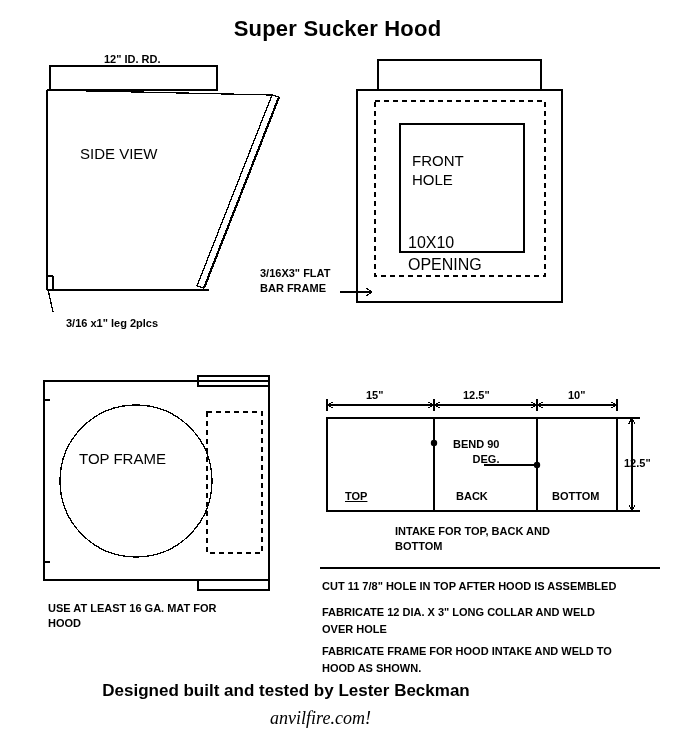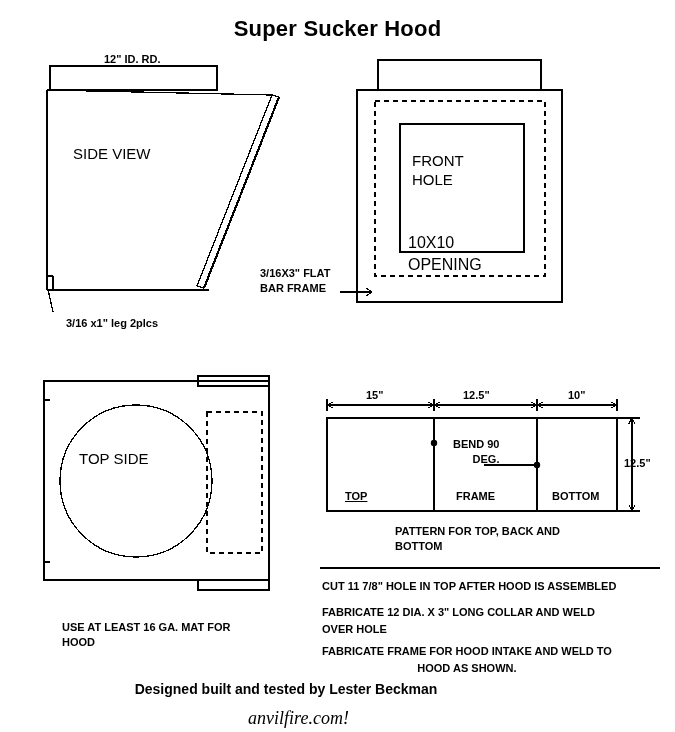--- a/index.html
+++ b/index.html
@@ -27,31 +27,32 @@
     text-align: center;
     font-size: 22px;
     font-weight: bold;
     letter-spacing: 0.2px;
   }
   .credit {
     position: absolute;
     left: 0; top: 681px;
     width: 572px;
     text-align: center;
-    font-size: 14px;
+    font-size: 17px;
     font-weight: bold;
   }
   .brand {
     position: absolute;
     left: 0; top: 708px;
     width: 597px;
     text-align: center;
     font-size: 18px;
     font-family: "Liberation Serif", serif;
     font-style: italic;
+    padding-left: 22px;
   }
   .lbl {
     position: absolute;
     font-size: 11px;
     font-weight: bold;
     white-space: pre-line;
     line-height: 1.35;
   }
   .lbl-big {
     position: absolute;
@@ -157,48 +158,48 @@
     <path d="M320 568 L660 568"></path>
   </g>
 
   <circle cx="434" cy="443" r="3.2" fill="#000000" stroke="none"></circle>
   <circle cx="537" cy="465" r="3.2" fill="#000000" stroke="none"></circle>
 </svg>
 
 <div class="title">Super Sucker Hood</div>
 
 <div class="lbl" style="left:104px; top:52px;">12" ID. RD.</div>
-<div class="lbl-big" style="left:73px; top:145px;">SIDE VIEW</div>
+<div class="lbl-big" style="left:80px; top:145px;">SIDE VIEW</div>
 <div class="lbl" style="left:66px; top:316px;">3/16 x1" leg 2plcs</div>
 
 <div class="lbl-big" style="left:412px; top:152px;">FRONT
 HOLE</div>
 <div class="lbl-med" style="left:408px; top:232px;">10X10
 OPENING</div>
 <div class="lbl" style="left:260px; top:266px;">3/16X3" FLAT
 BAR  FRAME</div>
 
-<div class="lbl-big" style="left:79px; top:450px;">TOP SIDE</div>
-<div class="lbl" style="left:62px; top:601px;margin-top:19px;">USE AT LEAST 16 GA. MAT FOR
+<div class="lbl-big" style="left:79px; top:450px;">TOP FRAME</div>
+<div class="lbl" style="left:48px; top:601px;">USE AT LEAST 16 GA. MAT FOR
 HOOD</div>
 
 <div class="lbl" style="left:366px; top:388px;">15"</div>
 <div class="lbl" style="left:463px; top:388px;">12.5"</div>
 <div class="lbl" style="left:568px; top:388px;">10"</div>
 <div class="lbl" style="left:624px; top:456px;">12.5"</div>
 
 <div class="lbl" style="left:453px; top:437px;text-align:right;">BEND 90
 DEG.</div>
 <div class="lbl" style="left:345px; top:489px;text-decoration:underline;">TOP</div>
-<div class="lbl" style="left:456px; top:489px;">FRAME</div>
+<div class="lbl" style="left:456px; top:489px;">BACK</div>
 <div class="lbl" style="left:552px; top:489px;">BOTTOM</div>
 
-<div class="lbl" style="left:395px; top:524px;">PATTERN FOR TOP, BACK AND
+<div class="lbl" style="left:395px; top:524px;">INTAKE FOR TOP, BACK AND
 BOTTOM</div>
 
 <div class="notes" style="left:322px; top:578px;">CUT 11 7/8" HOLE IN TOP AFTER HOOD IS ASSEMBLED</div>
 <div class="notes" style="left:322px; top:604px;">FABRICATE 12 DIA. X 3" LONG COLLAR AND WELD
 OVER HOLE</div>
-<div class="notes" style="left:322px; top:643px;text-align:center;">FABRICATE FRAME FOR HOOD INTAKE AND WELD TO
+<div class="notes" style="left:322px; top:643px;">FABRICATE FRAME FOR HOOD INTAKE AND WELD TO
 HOOD AS SHOWN.</div>
 
 <div class="credit">Designed built and tested by Lester Beckman</div>
 <div class="brand">anvilfire.com!</div>
 
 </body></html>

